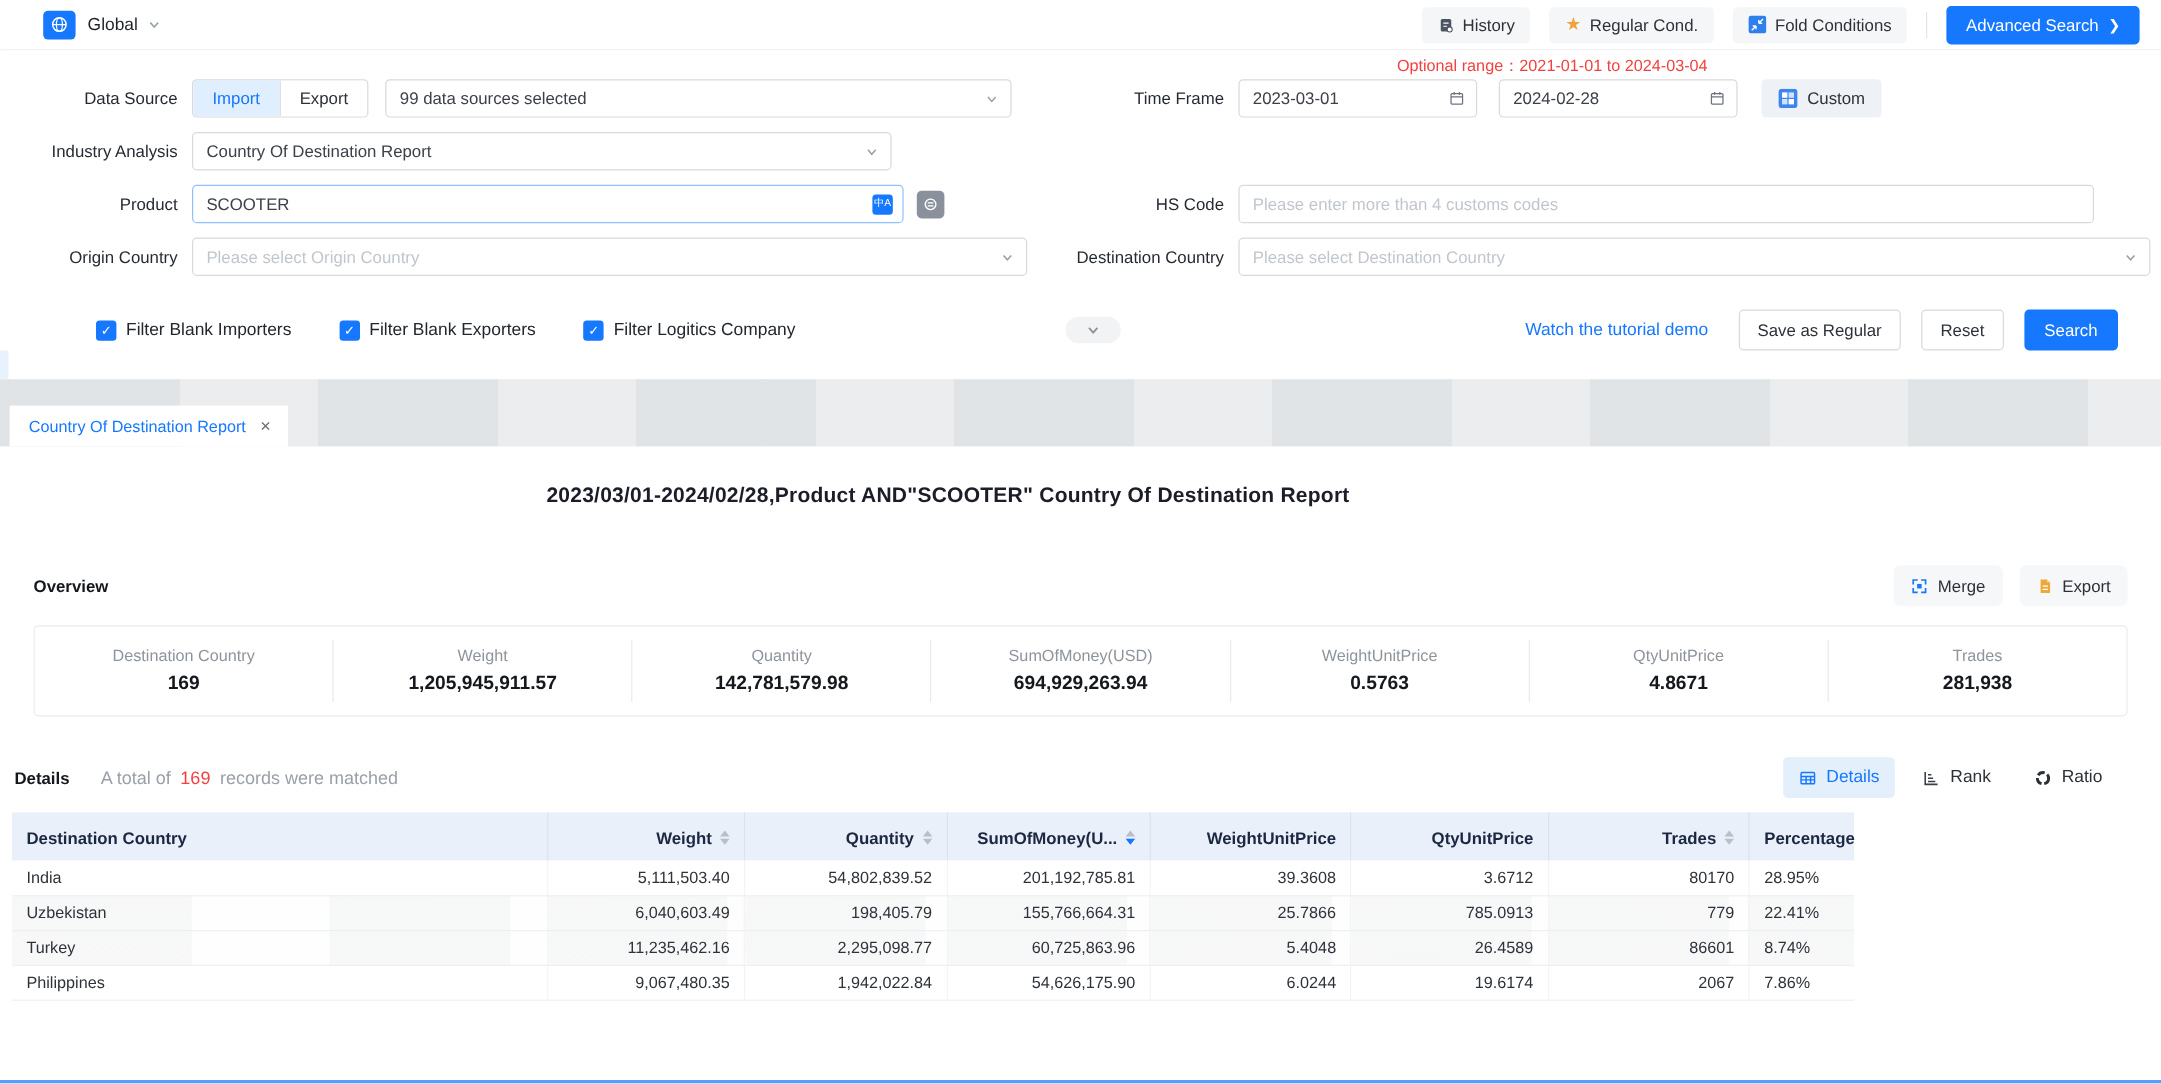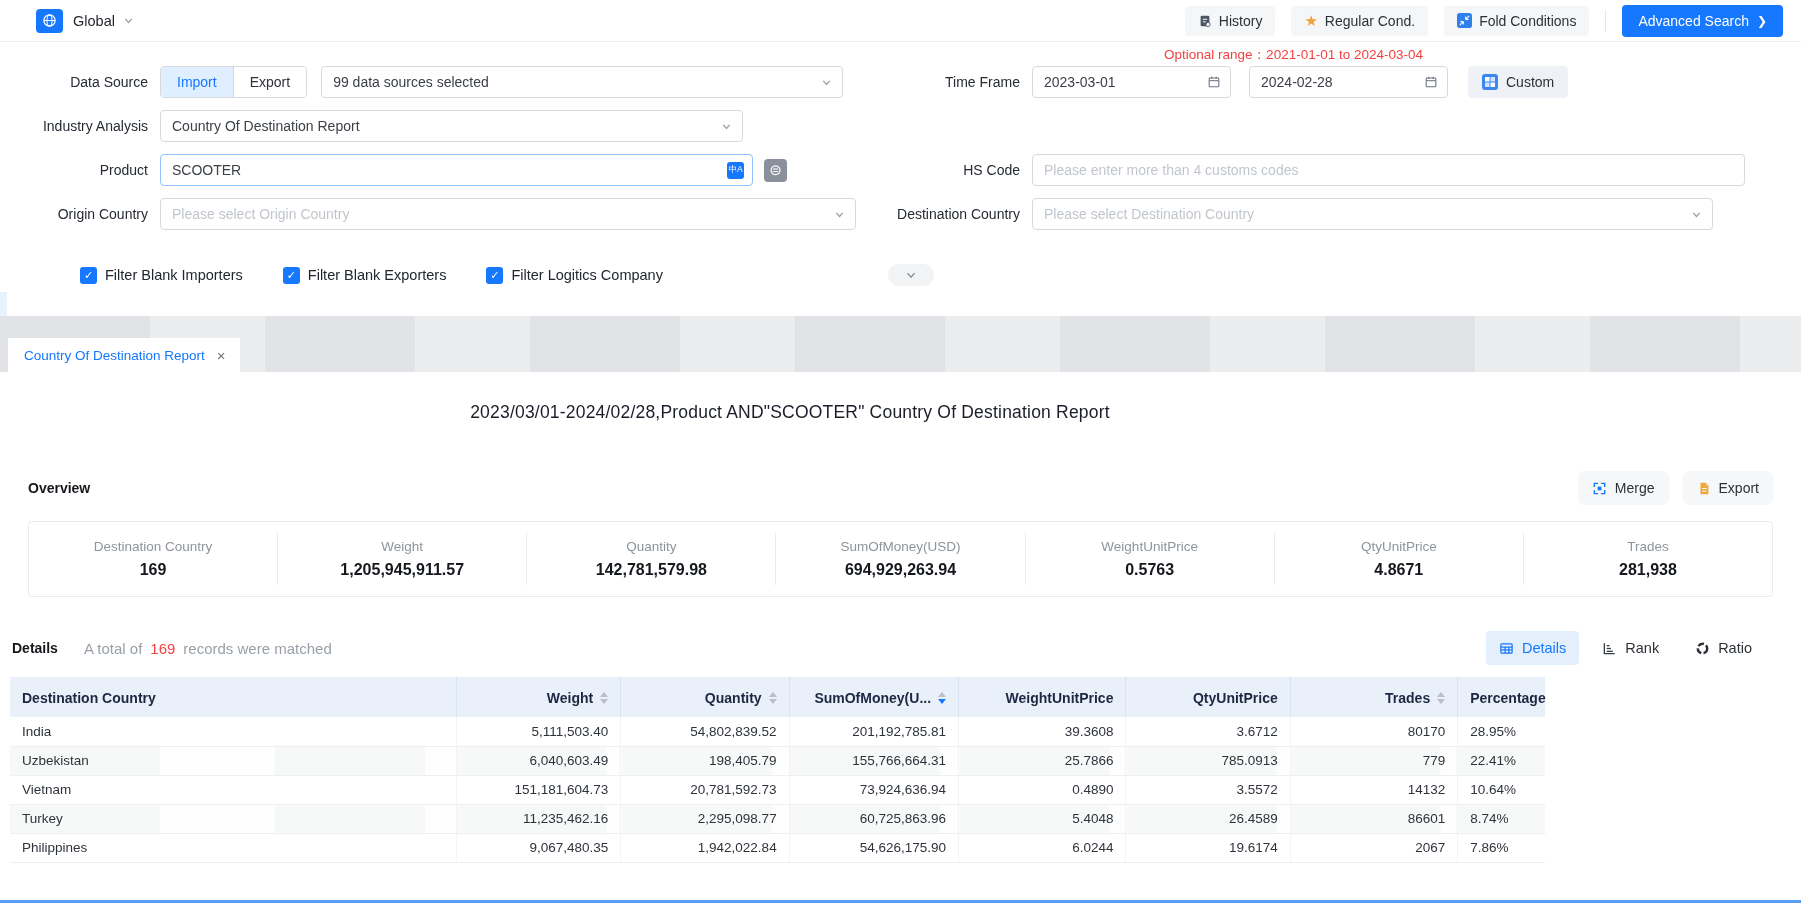--- a/index.html
+++ b/index.html
@@ -71,21 +71,21 @@
   
   .tabstrip { height:56px; margin-top:24px; background:#edeff0;
       background-image:repeating-linear-gradient(90deg, rgba(160,166,174,0.16) 0 150px,
         rgba(160,166,174,0.03) 150px 265px);
       display:flex; align-items:flex-end; }
   .tab { height:34px; background:#fff; display:flex; align-items:center; gap:12px;
       padding:0 14px 0 16px; font-size:13.5px; color:#1677ff; margin-left:8px; cursor:pointer; }
   .tab-close { color:#6b7078; font-size:15px; cursor:pointer; line-height:1; }
   
   .report-title { width:1580px; text-align:center; margin-top:30px; font-size:17.5px;
-      font-weight:normal; color:#1b1e28; letter-spacing:.2px; }
+      font-weight:bold; color:#1b1e28; letter-spacing:.2px; }
   .ov-head { display:flex; align-items:center; margin-top:48px; padding:0 28px; }
   .sec-heading { font-size:14px; font-weight:bold; color:#14171c; }
   .ov-btns { margin-left:auto; display:flex; gap:14px; }
   .soft-btn { height:34px; background:#f6f7f9; border-radius:6px; padding:0 14px; display:flex;
       align-items:center; gap:8px; cursor:pointer; color:#2d3138; }
   .ov-card { margin:16px 28px 0; height:76px; border:1px solid #ebebeb; border-radius:4px;
       background:#fff; display:flex; align-items:center; }
   .stat { flex:1; height:52px; display:flex; flex-direction:column; align-items:center;
       justify-content:center; gap:7px; }
   .stat + .stat { border-left:1px solid #e9eaec; }
@@ -268,21 +268,21 @@
     <div class="select" style="width:696px;">
       <span class="placeholder">Please select Origin Country</span>
       <span class="sel-caret">
         <svg width="11" height="11" viewBox="0 0 12 12">
             <path d="M2.5 4.2l3.5 4 3.5-4" fill="none" stroke="#98a0a8" stroke-width="1.4"></path>
           </svg>
       </span>
     </div>
     <div class="rgroup">
       <span class="rlabel">Destination Country</span>
-      <div class="select" style="width:681px;">
+      <div class="select" style="width:760px;">
         <span class="placeholder">Please select Destination Country</span>
         <span class="sel-caret">
           <svg width="11" height="11" viewBox="0 0 12 12">
               <path d="M2.5 4.2l3.5 4 3.5-4" fill="none" stroke="#98a0a8" stroke-width="1.4"></path>
             </svg>
         </span>
       </div>
     </div>
   </div>
 
@@ -298,20 +298,26 @@
         </label>
         <label class="chk">
           <span class="cb">✓</span>
           <span>Filter Logitics Company</span>
         </label>
       </span>
     <div class="collapse-pill">
       <svg width="12" height="12" viewBox="0 0 12 12">
           <path d="M2.5 4.2l3.5 4 3.5-4" fill="none" stroke="#8a9099" stroke-width="1.4"></path>
         </svg>
+    </div>
+    <div class="chk-actions">
+      <span class="tut-link">Watch the tutorial demo</span>
+      <span class="btn-plain">Save as Regular</span>
+      <span class="btn-plain">Reset</span>
+      <span class="btn-primary">Search</span>
     </div>
   </div>
 </div>
 
 <div class="tabstrip">
   <div class="tab">
     <span>Country Of Destination Report</span>
     <span class="tab-close">×</span>
   </div>
 </div>
@@ -474,30 +480,20 @@
       <tr class="wm">
         <td>Uzbekistan</td>
         <td>6,040,603.49</td>
         <td>198,405.79</td>
         <td>155,766,664.31</td>
         <td>25.7866</td>
         <td>785.0913</td>
         <td>779</td>
         <td>22.41%</td>
       </tr>
-      <tr>
-        <td>Vietnam</td>
-        <td>151,181,604.73</td>
-        <td>20,781,592.73</td>
-        <td>73,924,636.94</td>
-        <td>0.4890</td>
-        <td>3.5572</td>
-        <td>14132</td>
-        <td>10.64%</td>
-      </tr>
       <tr class="wm">
         <td>Turkey</td>
         <td>11,235,462.16</td>
         <td>2,295,098.77</td>
         <td>60,725,863.96</td>
         <td>5.4048</td>
         <td>26.4589</td>
         <td>86601</td>
         <td>8.74%</td>
       </tr>

